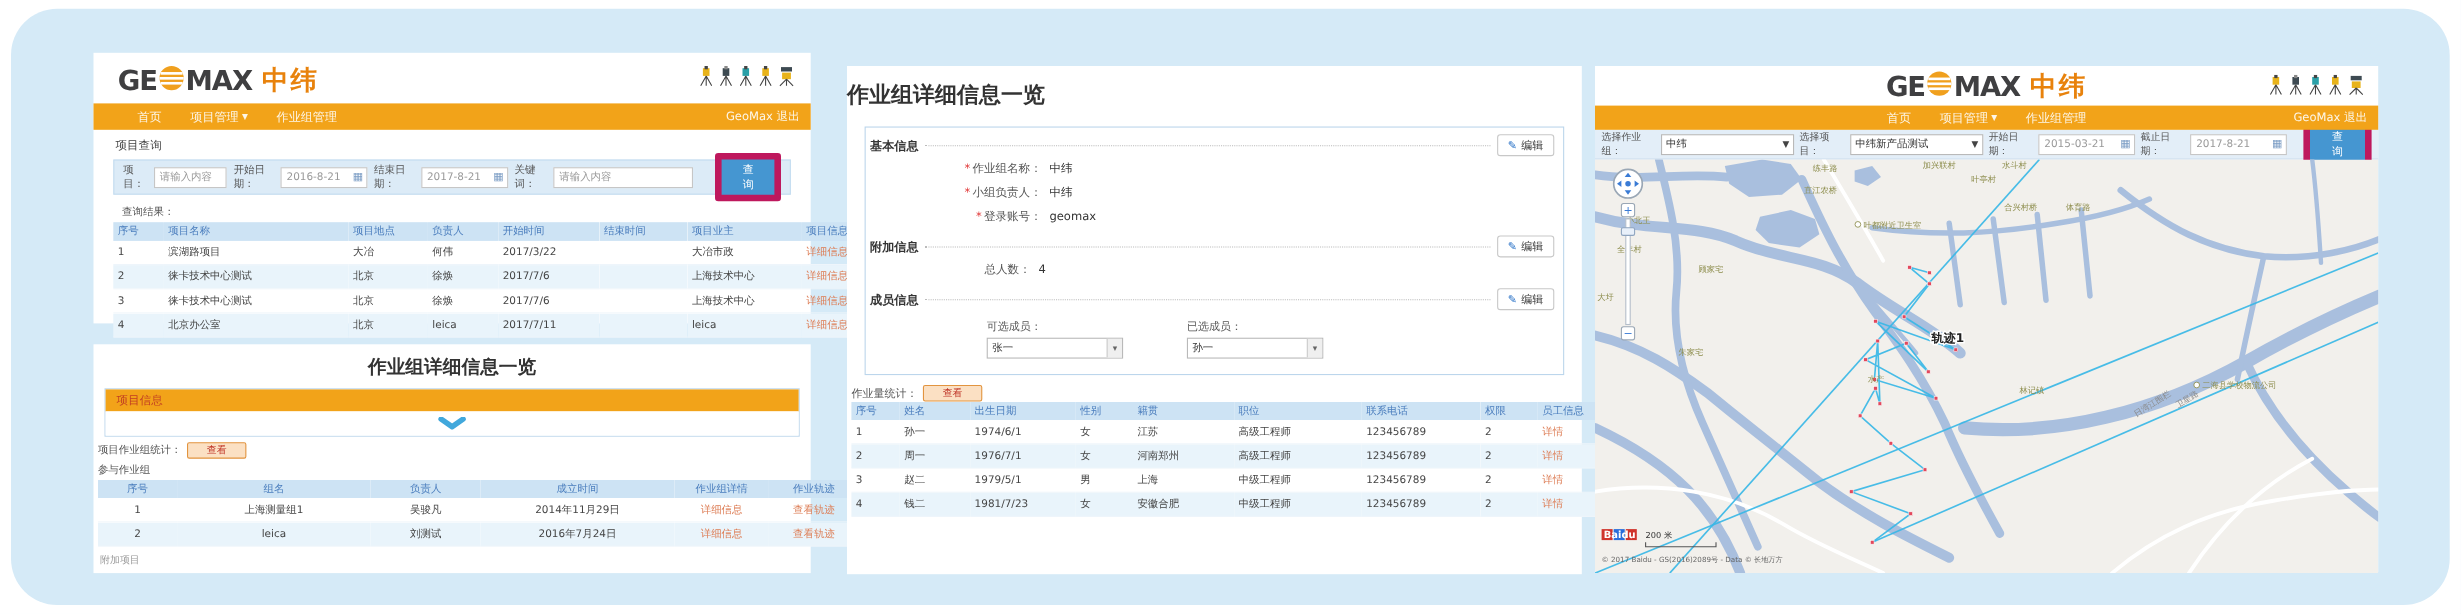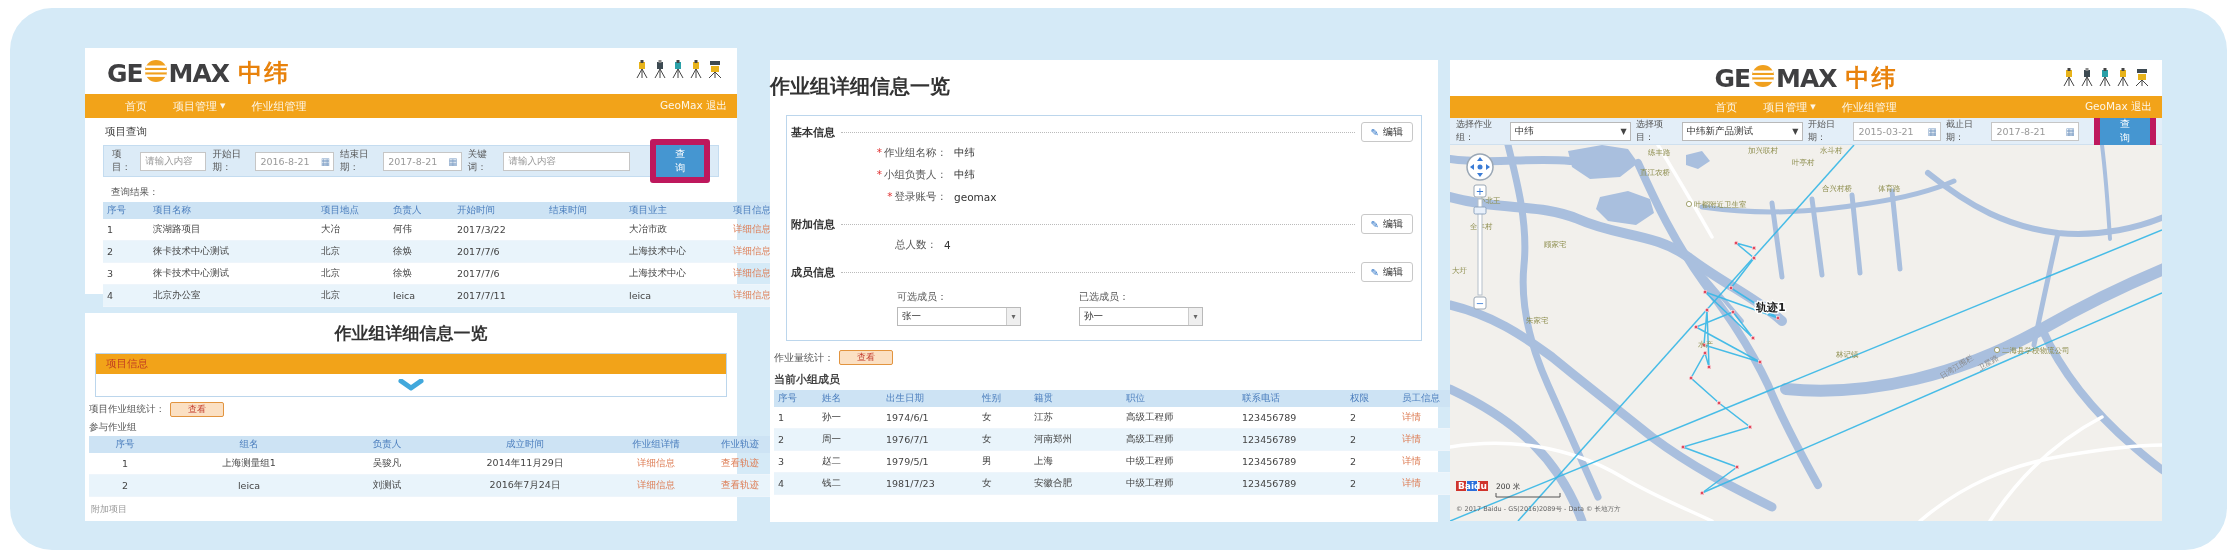--- a/index.html
+++ b/index.html
@@ -345,21 +345,20 @@
               <span class="sarrow">▾</span>
             </div>
         </div>
       </div>
     </div>
 
     <div class="stats2">
       <span>作业量统计：</span>
       <button class="btn-view">查看</button>
     </div>
-    <div class="members-title">当前小组成员</div>
     <table style="margin:0 4px;width:652px;">
         <thead>
           <tr>
             <th style="width: 36px;">序号</th>
             <th style="width: 56px;">姓名</th>
             <th style="width: 88px;">出生日期</th>
             <th style="width: 44px;">性别</th>
             <th style="width: 84px;">籍贯</th>
             <th style="width: 108px;">职位</th>
             <th style="width: 100px;">联系电话</th>

